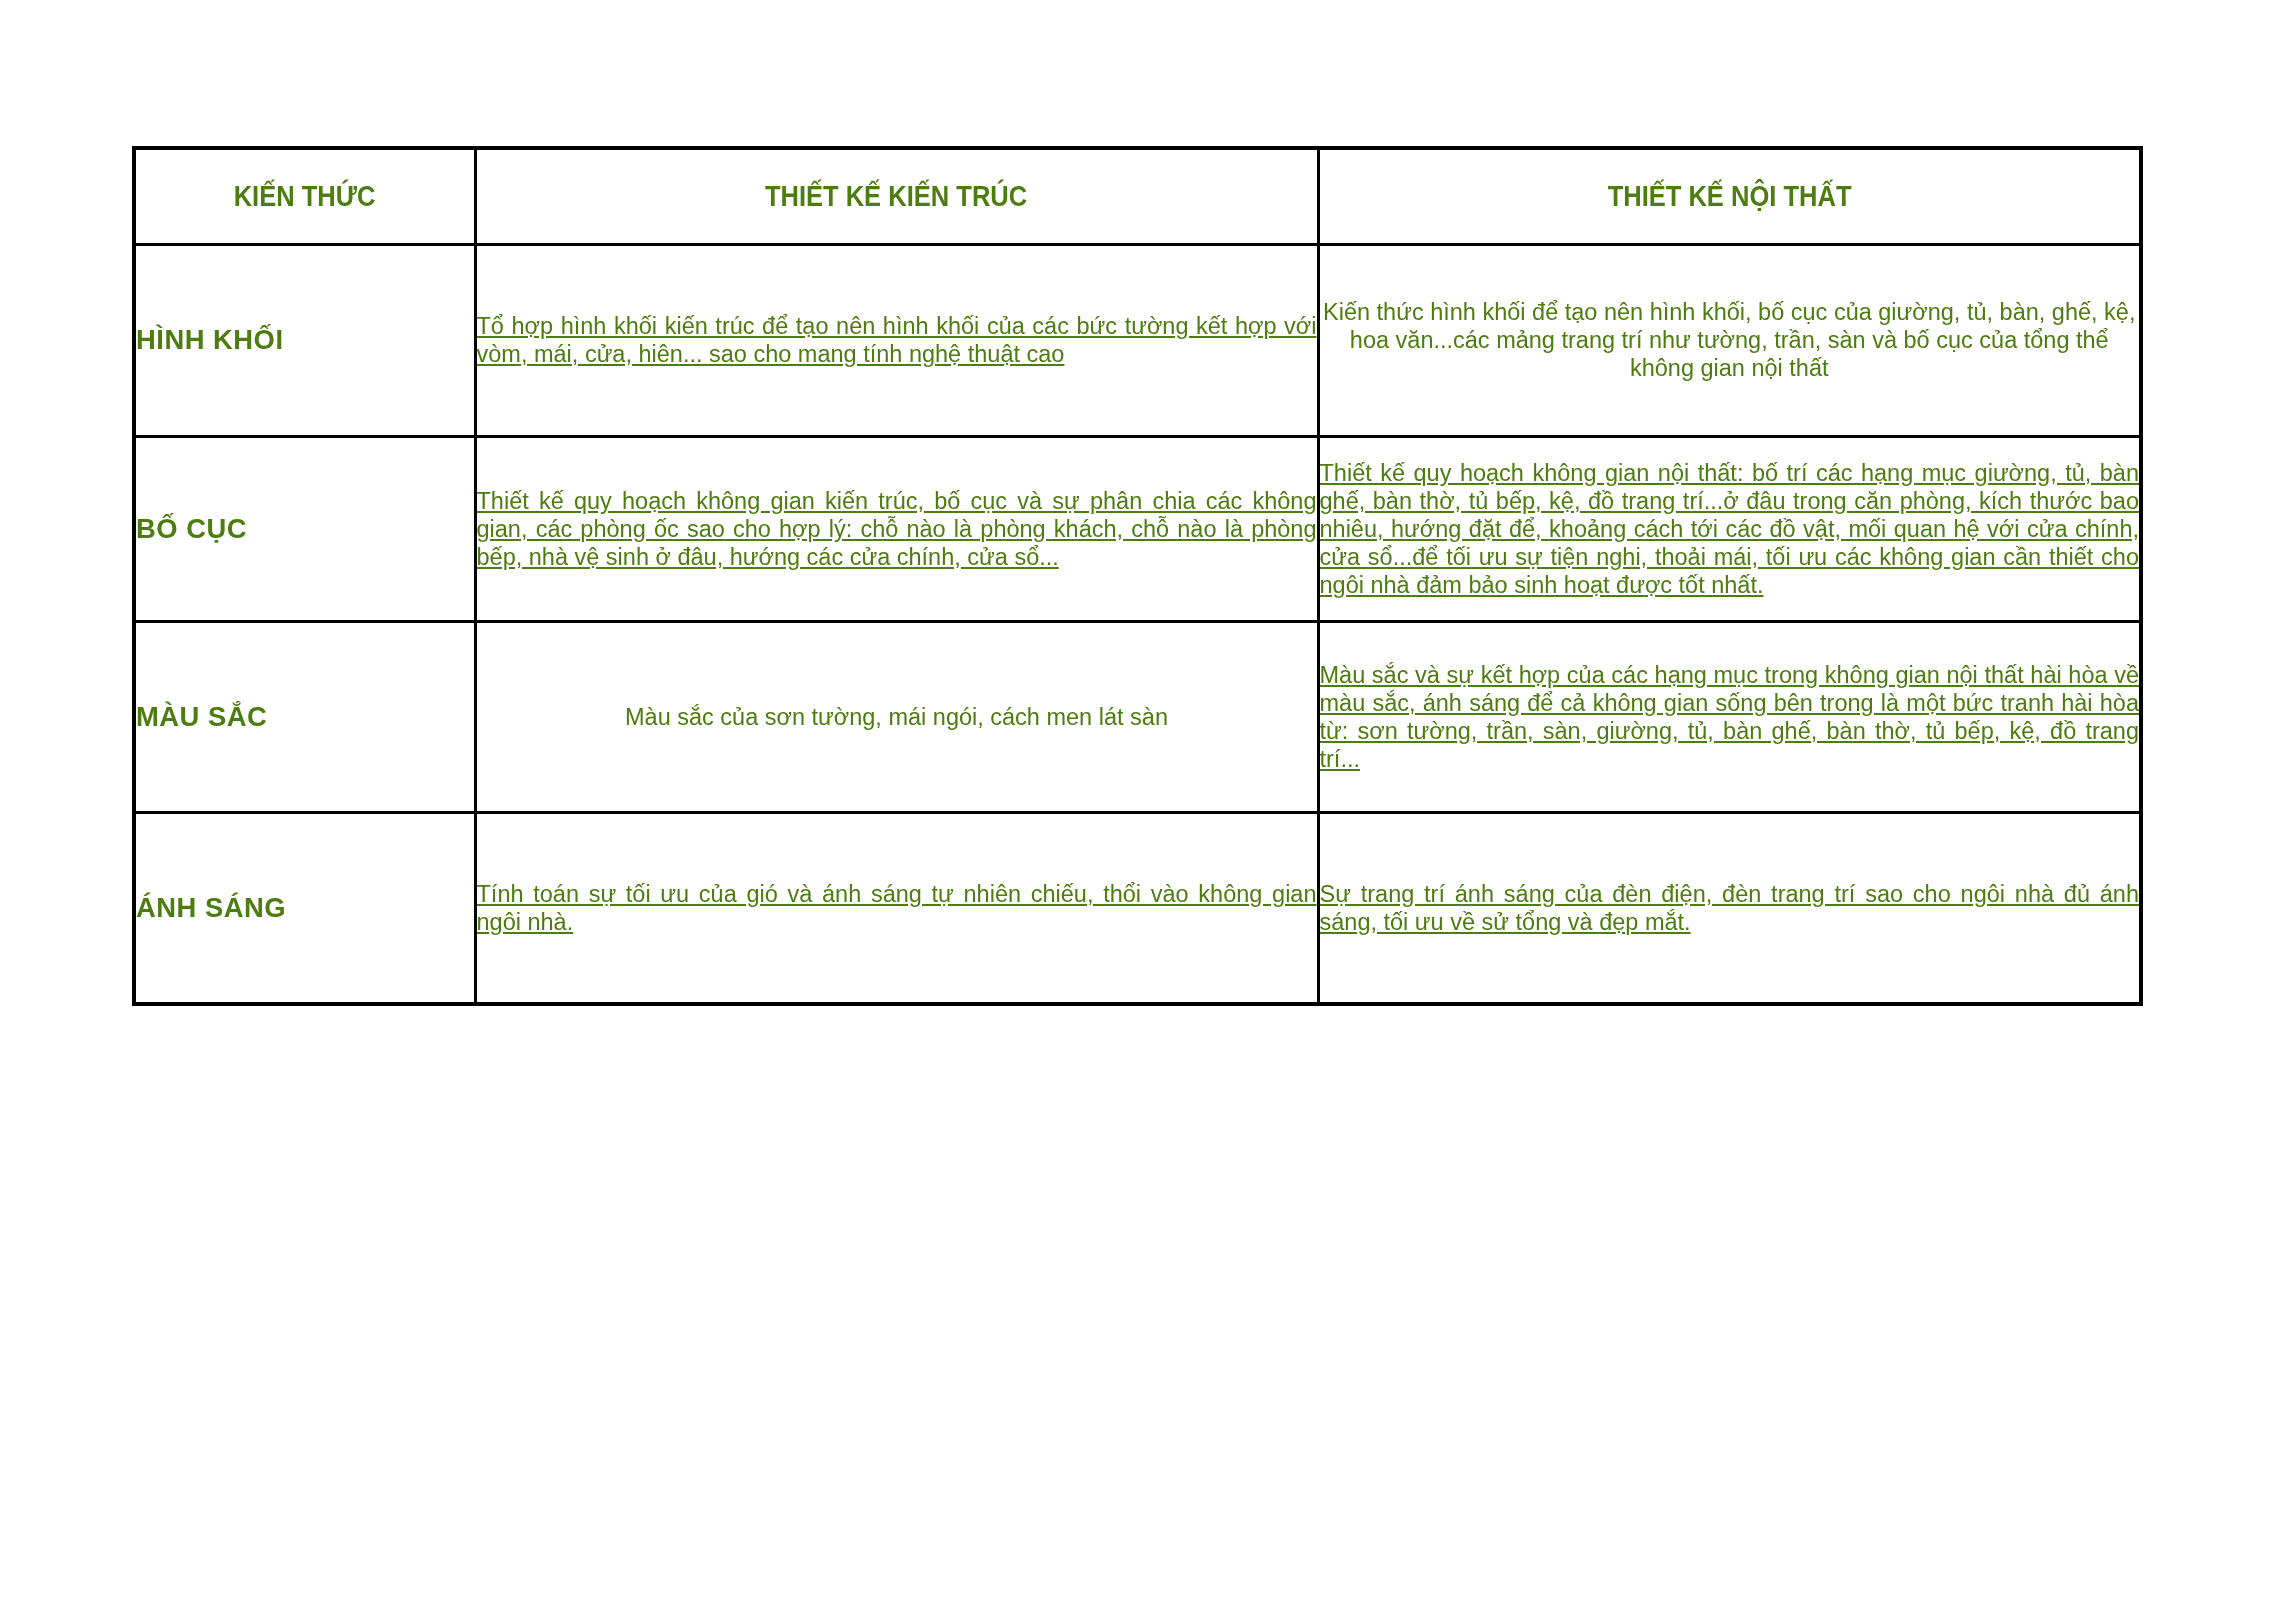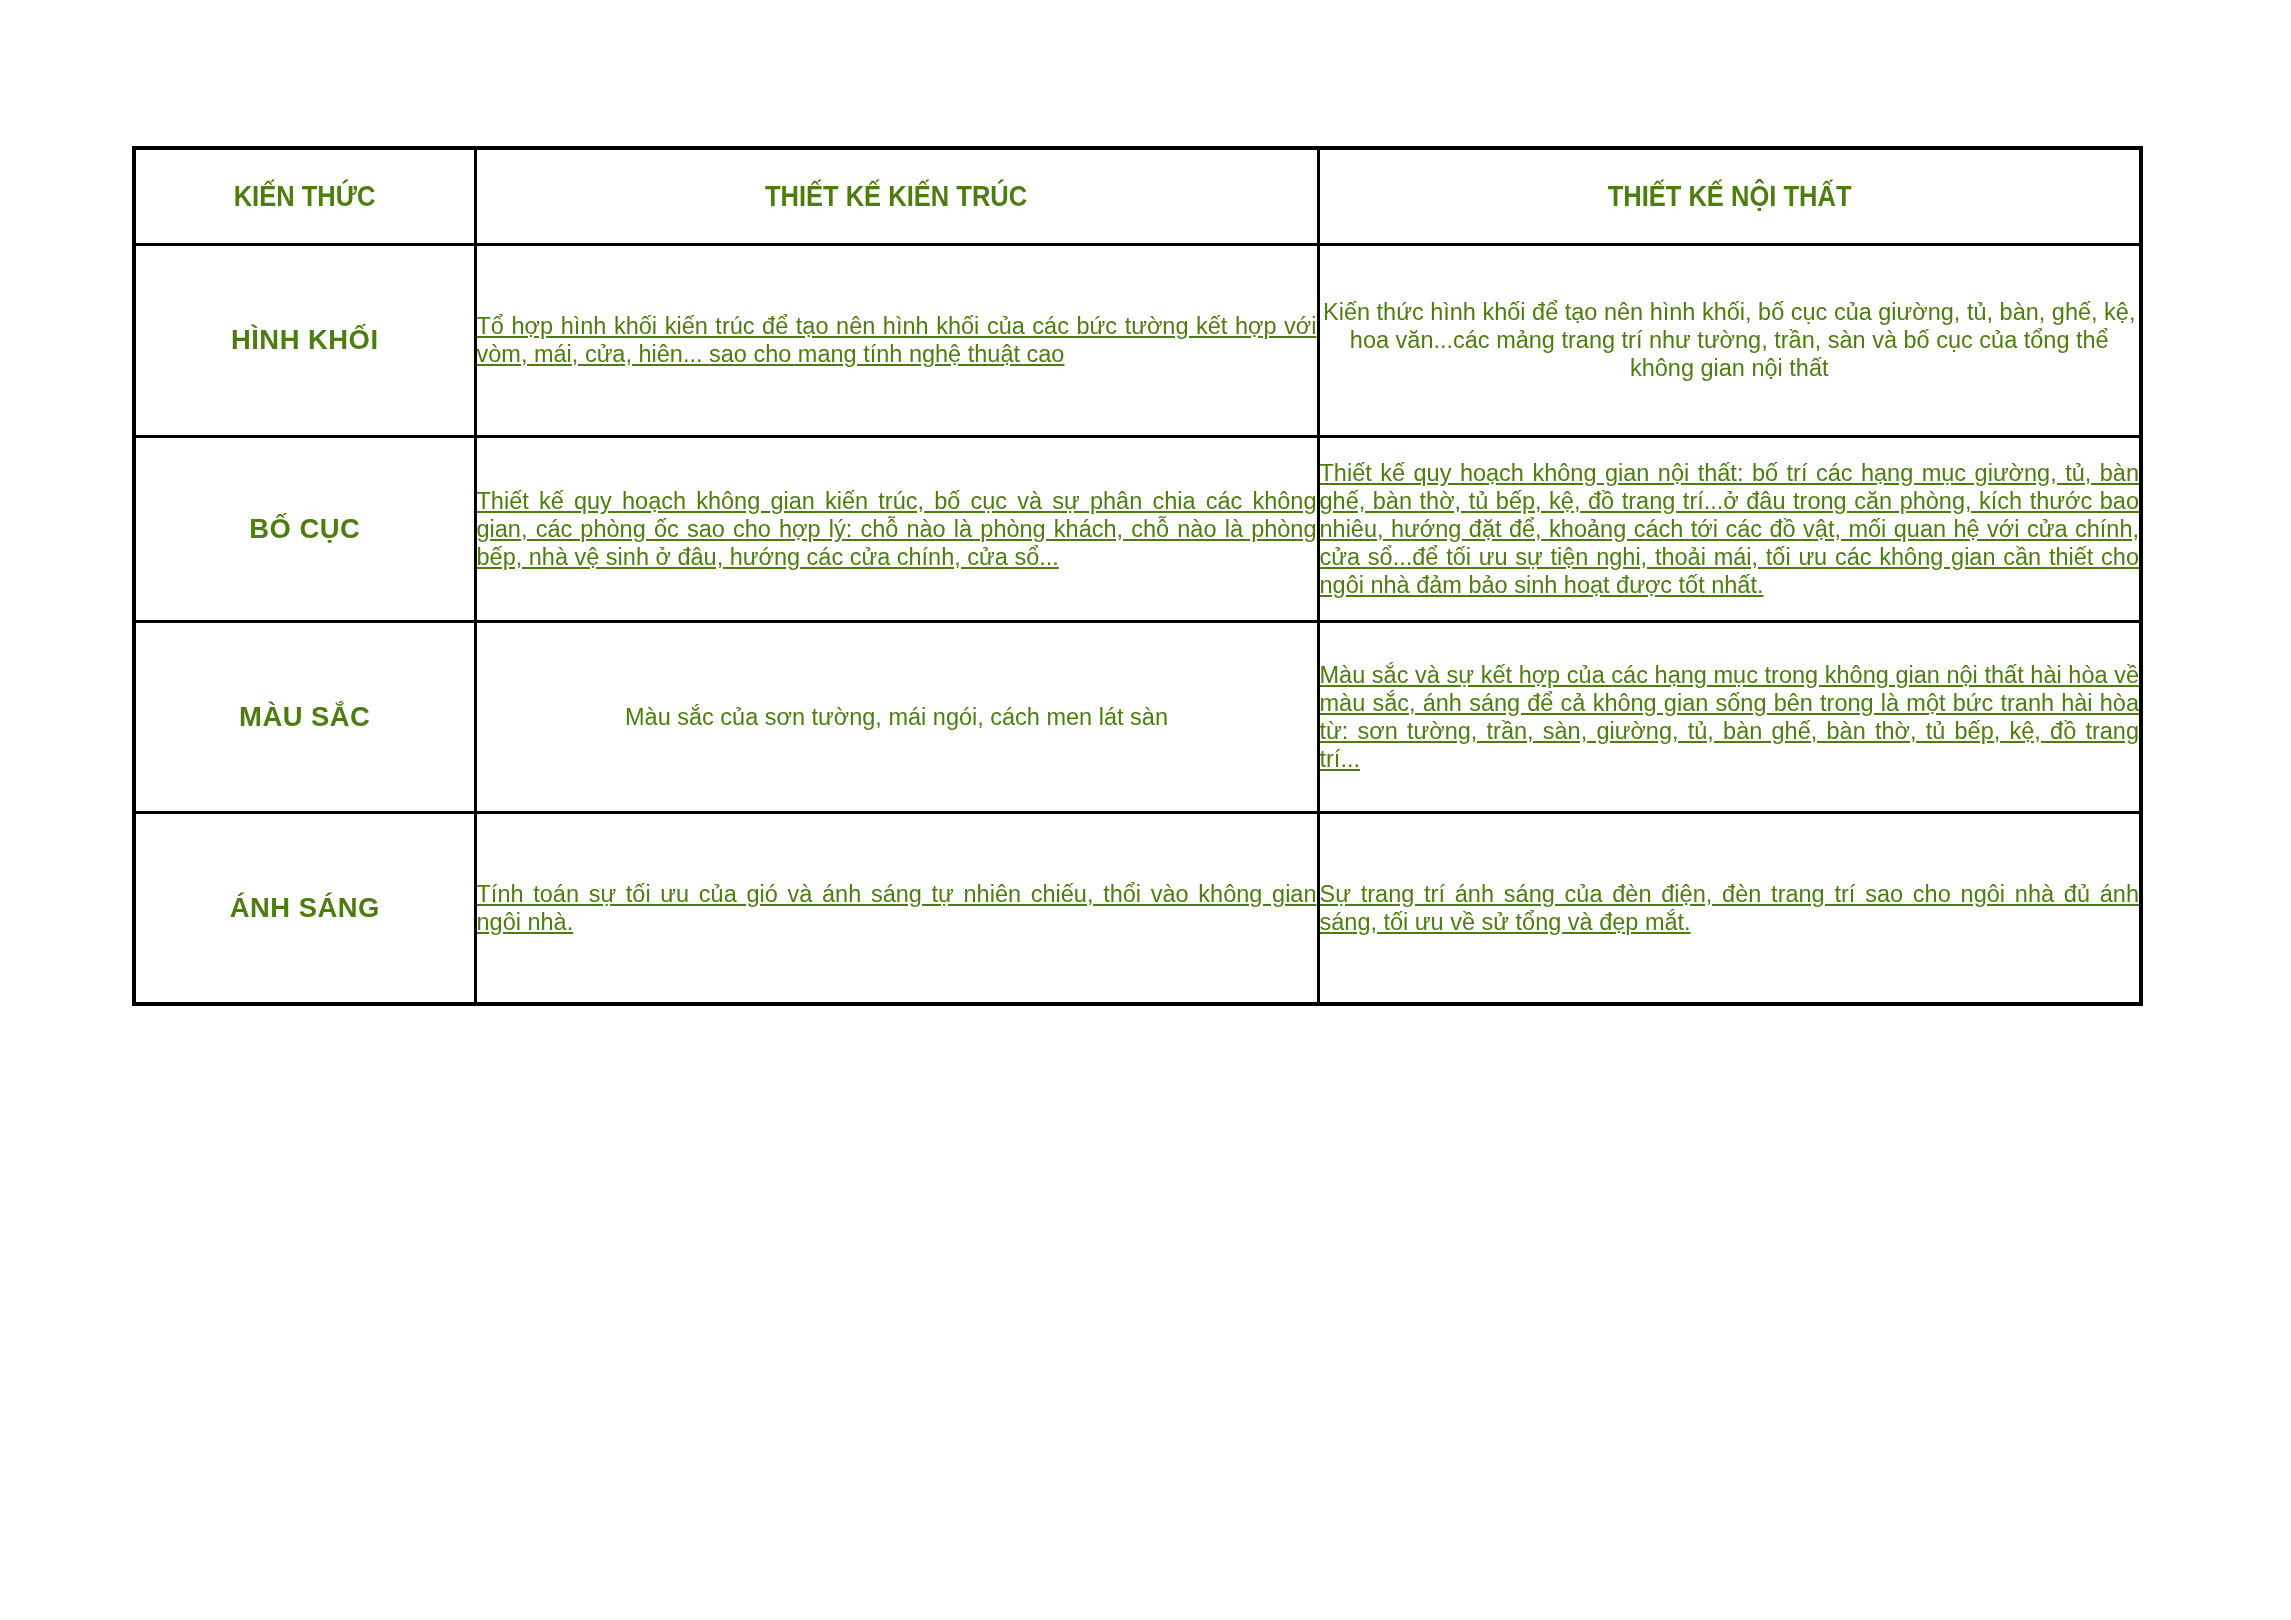--- a/index.html
+++ b/index.html
@@ -48,21 +48,21 @@
   }
   th.hcell .hdr-text {
     display: inline-block;
     transform: scaleX(0.88);
     transform-origin: center center;
     letter-spacing: 0px;
   }
   td.label-cell {
     font-size: 27.4px;
     font-weight: bold;
-    text-align: center;
+    text-align: left;
     letter-spacing: 0.5px;
   }
   td.body-cell {
     font-size: 23.5px;
     line-height: 28px;
     padding: 3.9px 6.9px;
   }
   td.align-justify { text-align: justify; text-decoration: underline; }
   td.align-left    { text-align: center; }
   td.indent        { padding-left: 15.7px; padding-right: 9.8px; }

